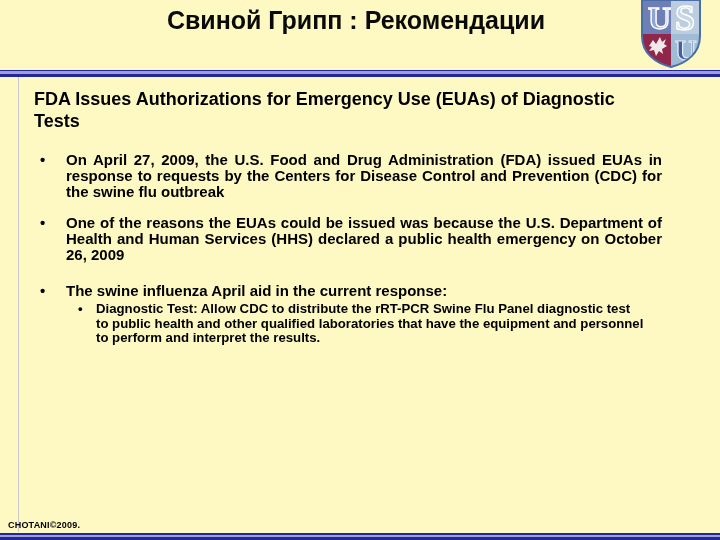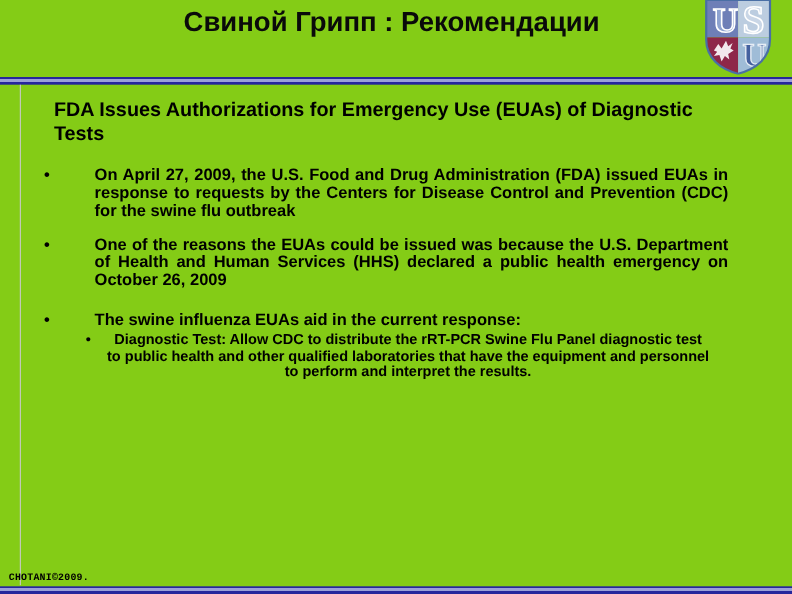--- a/index.html
+++ b/index.html
@@ -4,21 +4,21 @@
 <style>
   * { margin: 0; padding: 0; box-sizing: border-box; }
   html, body { width: 720px; height: 540px; }
   body {
     position: relative;
     overflow: hidden;
     background: #ffffff;
     font-family: "Liberation Sans", sans-serif;
     color: #000000;
   }
-  .slide { position: absolute; inset: 0; background: #84cc16; }
+  .slide { position: absolute; inset: 0; background: #fef9c3; }
 
   
   .title {
     position: absolute;
     top: 6px; left: 0; width: 712px;
     text-align: center;
     font-weight: bold;
     font-size: 25px;
     line-height: 29px;
     color: #0a0a0a;
@@ -44,47 +44,47 @@
   .rule-bottom { top: 533px; }
 
   
   .vline {
     position: absolute; left: 18px; top: 77px;
     width: 1px; height: 455px; background: #c9c9c9;
   }
 
   
   .heading {
-    position: absolute; left: 49px; top: 89px; width: 624px;
+    position: absolute; left: 34px; top: 89px; width: 624px;
     font-size: 18px; line-height: 21.5px; font-weight: bold;
   }
   .bullet {
     position: absolute; left: 40px; width: 622px;
     display: flex;
     font-weight: bold; font-size: 15px; line-height: 15.8px;
   }
   .bullet .marker { flex: 0 0 26px; }
-  .bullet .text { flex: 1; text-align: justify; margin-left: 20px; }
+  .bullet .text { flex: 1; text-align: justify; }
   .bullet.no-justify .text { text-align: left; }
   .bullet-1 { top: 152px; }
   .bullet-2 { top: 215px; }
   .bullet-3 { top: 283px; }
 
   .sub-bullet {
     position: absolute; left: 78px; top: 302px; width: 568px;
     display: flex;
     font-weight: bold; font-size: 13.2px; line-height: 14.7px;
   }
   .sub-bullet .marker { flex: 0 0 18px; }
-  .sub-bullet .text { flex: 1; text-align: center; }
+  .sub-bullet .text { flex: 1; text-align: left; }
 
   
   .footer {
     position: absolute; left: 8px; top: 520px;
-    font-size: 9px; font-weight: bold; letter-spacing: 0.2px; font-family: Liberation Mono, monospace;
+    font-size: 9px; font-weight: bold; letter-spacing: 0.2px;
   }
 </style>
 </head>
 <body>
 
 <div class="slide">
 
   <div class="title">
     <div>Свиной Грипп : Рекомендации</div>
   </div>
@@ -120,21 +120,21 @@
     <span class="text">On April 27, 2009, the U.S. Food and Drug Administration (FDA) issued EUAs in response to requests by the Centers for Disease Control and Prevention (CDC) for the swine flu outbreak</span>
   </div>
 
   <div class="bullet bullet-2">
     <span class="marker">•</span>
     <span class="text">One of the reasons the EUAs could be issued was because the U.S. Department of Health and Human Services (HHS) declared a public health emergency on October 26, 2009</span>
   </div>
 
   <div class="bullet bullet-3 no-justify">
     <span class="marker">•</span>
-    <span class="text">The swine influenza EUAs aid in the current response:</span>
+    <span class="text">The swine influenza April aid in the current response:</span>
   </div>
 
   <div class="sub-bullet">
     <span class="marker">•</span>
     <span class="text">Diagnostic Test: Allow CDC to distribute the rRT-PCR Swine Flu Panel diagnostic test to public health and other qualified laboratories that have the equipment and personnel to perform and interpret the results.</span>
   </div>
 
   <div class="footer">CHOTANI©2009.</div>
 
   <div class="rule rule-bottom"></div>

